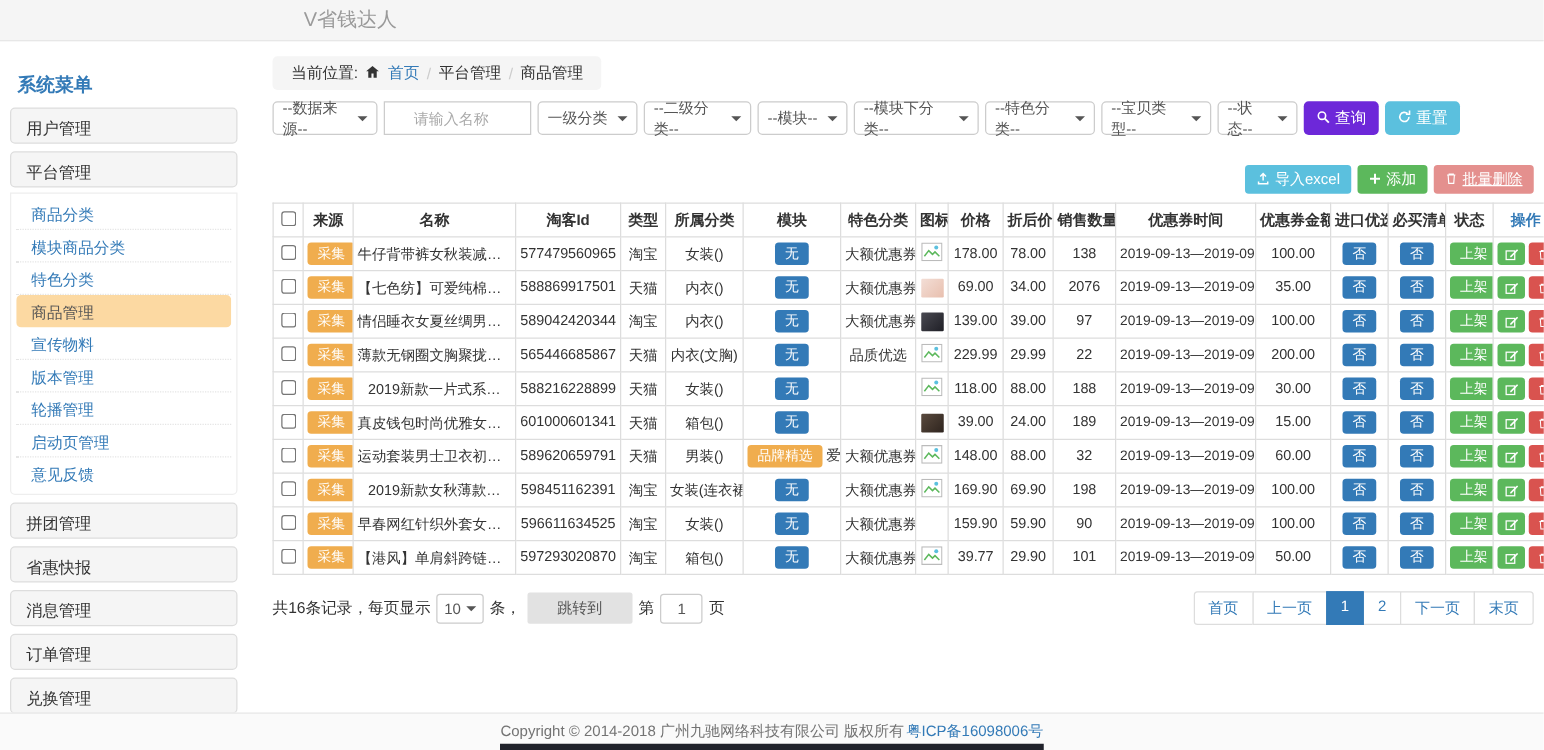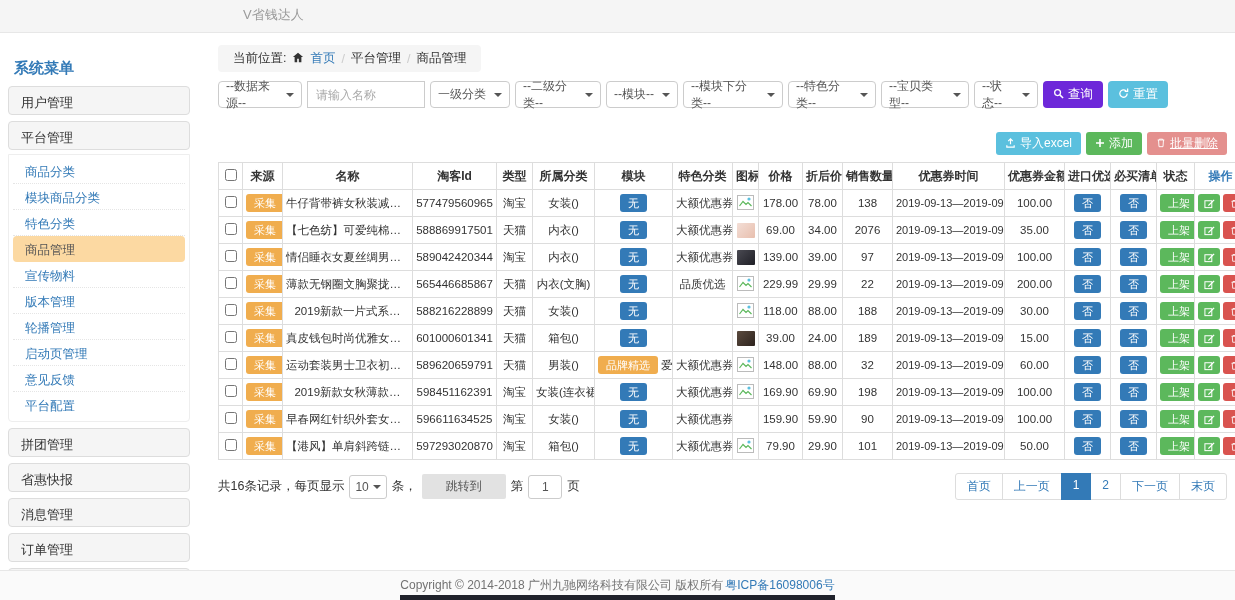--- a/index.html
+++ b/index.html
@@ -4,21 +4,21 @@
 <style>
   * { box-sizing: border-box; margin: 0; padding: 0; }
   html,body { width:1235px; height:600px; }
   body {
     font-family: "Liberation Sans", "DejaVu Sans", sans-serif;
     font-size: 13px; color:#333; background:#fff;
     position: relative; overflow: hidden;
   }
   
   .topbar { height:33px; background:#f5f5f5; border-bottom:1px solid #e7e7e7; position:relative; }
-  .brand { position:absolute; left:243px; top:6px; font-size:13px; color:#9a9a9a; }
+  .brand { position:absolute; left:243px; top:6px; font-size:16px; color:#9a9a9a; }
   .top-right { position:absolute; left:868px; top:0; height:32px; display:flex; align-items:center; }
   .home-box { width:30px; height:32px; background:#e7e7e7; display:flex; align-items:center; justify-content:center; cursor:pointer; }
   .welcome { display:flex; align-items:center; gap:6px; padding:0 14px; color:#777; font-size:13px; cursor:pointer; }
   .caret-down { width:0; height:0; border-left:4px solid transparent; border-right:4px solid transparent; border-top:4px solid #777; display:inline-block; }
   
   .sidebar { position:absolute; left:8px; top:55px; width:182px; z-index:1; }
   .side-title { color:#337ab7; font-weight:bold; font-size:15px; padding:4px 6px 2px 6px; }
   .group-header { background:#f5f5f5; border:1px solid #ddd; border-radius:4px; padding:7px 12px; font-size:13px; color:#333; margin-top:6px; cursor:pointer; height:29px; }
   .submenu-panel { border:1px solid #eee; border-radius:0 0 4px 4px; background:#fff; padding:3px 4px; margin-top:4px; }
   .submenu-item { padding:6px 12px; font-size:12.5px; color:#337ab7; border-bottom:1px dotted #e5e5e5; cursor:pointer; height:26px; }
@@ -28,21 +28,21 @@
   .main { position:absolute; left:218px; top:45px; width:1009px; }
   .breadcrumb { background:#f5f5f5; border-radius:4px; padding:5px 15px; font-size:12.5px; color:#333;
                 display:inline-flex; gap:6px; align-items:center; }
   .breadcrumb a { color:#337ab7; text-decoration:none; cursor:pointer; }
   .bc-sep { color:#ccc; }
   
   .filters { margin-top:9px; display:flex; gap:5px; align-items:center; flex-wrap:nowrap; }
   .sel { height:27px; border:1px solid #ccc; border-radius:4px; background:#fff; display:inline-flex;
          align-items:center; justify-content:space-between; padding:0 7px; color:#555; font-size:12px; cursor:pointer; flex:none; }
   .sel .sel-caret { width:0; height:0; border-left:4px solid transparent; border-right:4px solid transparent; border-top:4px solid #555; margin-left:5px; }
-  .txt-input { height:27px; border:1px solid #ccc; border-radius:0; padding:0 8px; font-size:12px; color:#555; width:118px; flex:none; }
+  .txt-input { height:27px; border:1px solid #ccc; border-radius:0; padding:0 23px; font-size:12px; color:#555; width:118px; flex:none; }
   .txt-input::placeholder { color:#aaa; }
   .btn { border:none; border-radius:4px; color:#fff; font-size:12.5px; height:27px; padding:0 10px;
          display:inline-flex; align-items:center; gap:4px; cursor:pointer; flex:none; }
   .btn-search { background:#6d28d9; }
   .btn-reset  { background:#5bc0de; }
   
   .toolbar { margin-top:24px; display:flex; justify-content:flex-end; gap:5px; }
   .btn-sm { border:none; border-radius:3px; color:#fff; font-size:12px; height:23px; padding:0 9px;
             display:inline-flex; align-items:center; gap:4px; cursor:pointer; }
   .btn-import { background:#5bc0de; }
@@ -105,21 +105,20 @@
   <div class="submenu-panel" id="submenu">
       <div class="submenu-item">商品分类</div>
       <div class="submenu-item">模块商品分类</div>
       <div class="submenu-item">特色分类</div>
       <div class="submenu-item active">商品管理</div>
       <div class="submenu-item">宣传物料</div>
       <div class="submenu-item">版本管理</div>
       <div class="submenu-item">轮播管理</div>
       <div class="submenu-item">启动页管理</div>
       <div class="submenu-item">意见反馈</div>
-      <div class="submenu-item">平台配置</div>
     </div>
   <div id="sidebar-bottom">
       <div class="group-header">拼团管理</div>
       <div class="group-header">省惠快报</div>
       <div class="group-header">消息管理</div>
       <div class="group-header">订单管理</div>
       <div class="group-header">兑换管理</div>
     </div>
 </div>
 
@@ -543,21 +542,21 @@
           <td>597293020870</td>
           <td>淘宝</td>
           <td>箱包()</td>
           <td><span class="badge badge-blue">无</span></td>
           <td>大额优惠券</td>
           <td><span><svg width="17" height="15" viewBox="0 0 17 15">
                 <rect x="0.5" y="0.5" width="16" height="14" fill="#fff" stroke="#bbb"></rect>
                 <path d="M2.5 11l3.5-4.5 3 3 2-2 3.5 3.5" stroke="#5cb85c" stroke-width="1.2" fill="none"></path>
                 <circle cx="12" cy="4" r="1.6" fill="#5bc0de"></circle>
               </svg></span></td>
-          <td>79.90</td>
+          <td>39.77</td>
           <td>29.90</td>
           <td>101</td>
           <td class="cell-date">2019-09-13—2019-09-18</td>
           <td>50.00</td>
           <td><span class="badge badge-blue">否</span></td>
           <td><span class="badge badge-blue">否</span></td>
           <td><span class="badge badge-green">上架</span></td>
           <td><button class="btn-op btn-edit">
               <svg width="11" height="11" viewBox="0 0 12 12">
                 <rect x="1" y="3" width="7.5" height="7.5" fill="none" stroke="#fff" stroke-width="1.1"></rect>

